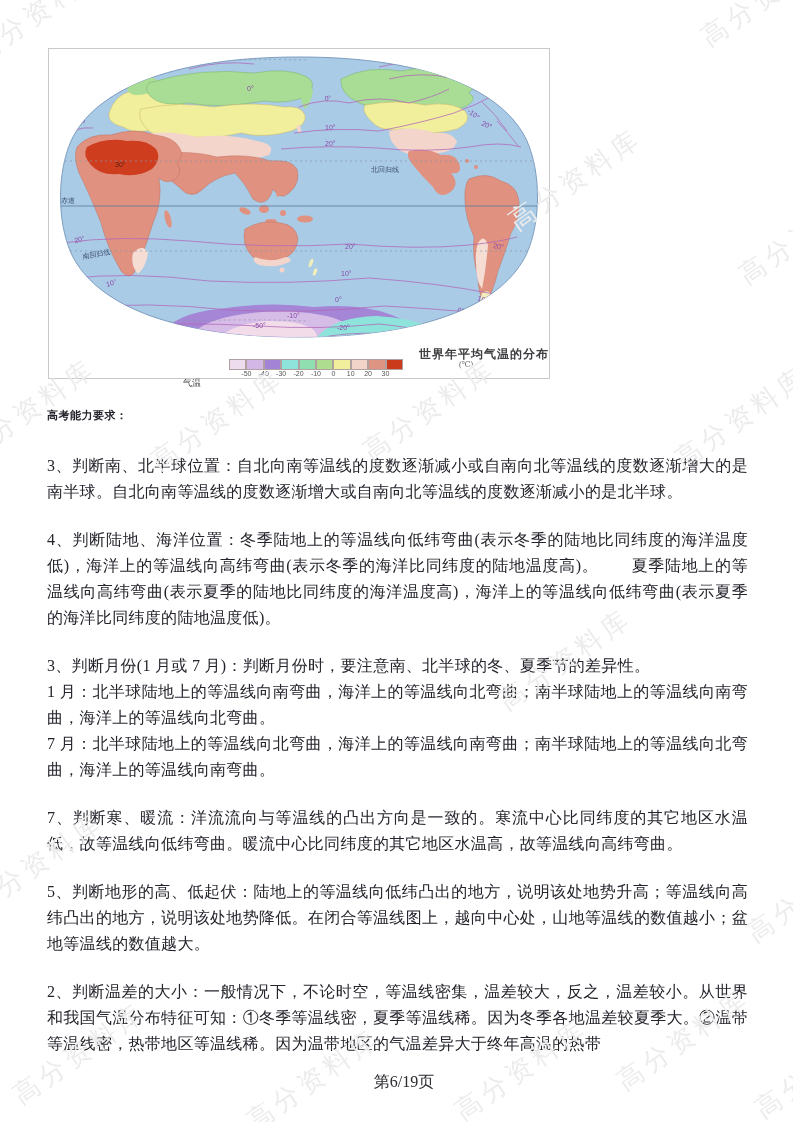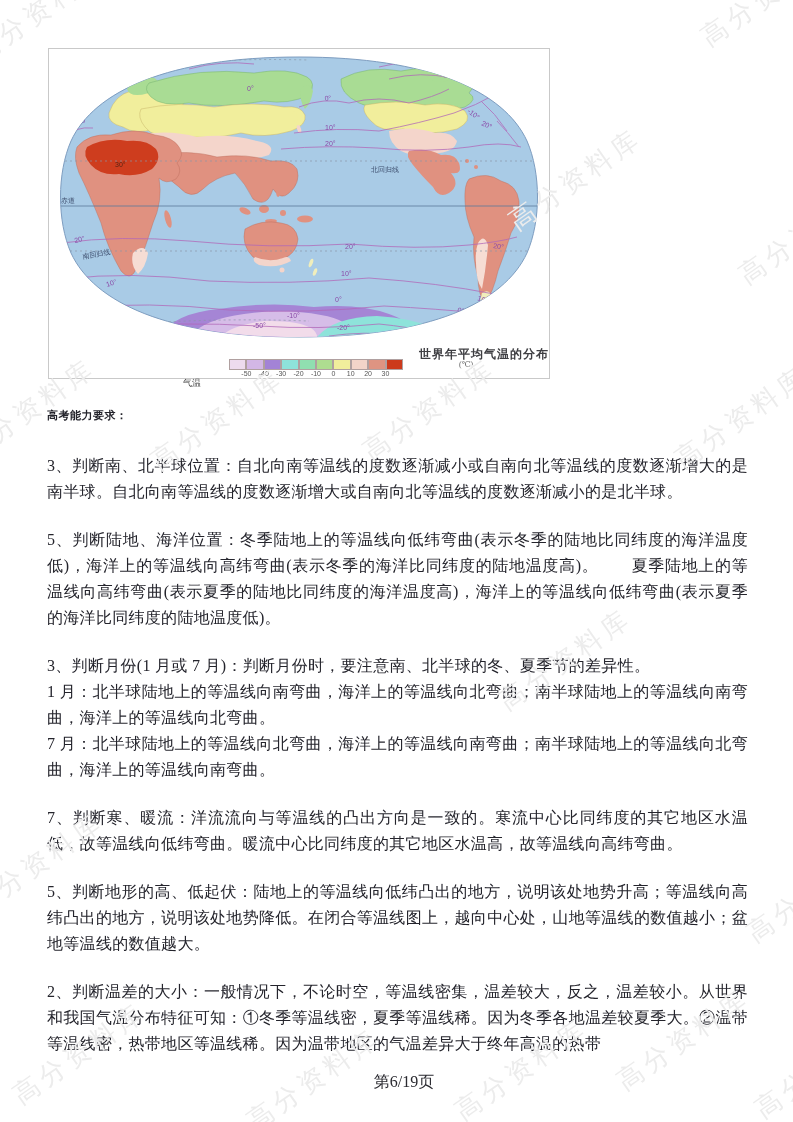--- a/index.html
+++ b/index.html
@@ -207,21 +207,21 @@
       <span>10</span>
       <span>20</span>
       <span>30</span>
     </div>
   <span class="legend-unit">(℃)</span>
 </div>
 
 <div class="content">
   <h2>高考能力要求：</h2>
   <p>3、判断南、北半球位置：自北向南等温线的度数逐渐减小或自南向北等温线的度数逐渐增大的是南半球。自北向南等温线的度数逐渐增大或自南向北等温线的度数逐渐减小的是北半球。</p>
-  <p>5、判断陆地、海洋位置：冬季陆地上的等温线向低纬弯曲(表示冬季的陆地比同纬度的海洋温度低)，海洋上的等温线向高纬弯曲(表示冬季的海洋比同纬度的陆地温度高)。　　夏季陆地上的等温线向高纬弯曲(表示夏季的陆地比同纬度的海洋温度高)，海洋上的等温线向低纬弯曲(表示夏季的海洋比同纬度的陆地温度低)。</p>
+  <p>4、判断陆地、海洋位置：冬季陆地上的等温线向低纬弯曲(表示冬季的陆地比同纬度的海洋温度低)，海洋上的等温线向高纬弯曲(表示冬季的海洋比同纬度的陆地温度高)。　　夏季陆地上的等温线向高纬弯曲(表示夏季的陆地比同纬度的海洋温度高)，海洋上的等温线向低纬弯曲(表示夏季的海洋比同纬度的陆地温度低)。</p>
   <p>3、判断月份(1 月或 7 月)：判断月份时，要注意南、北半球的冬、夏季节的差异性。
 1 月：北半球陆地上的等温线向南弯曲，海洋上的等温线向北弯曲；南半球陆地上的等温线向南弯曲，海洋上的等温线向北弯曲。
 7 月：北半球陆地上的等温线向北弯曲，海洋上的等温线向南弯曲；南半球陆地上的等温线向北弯曲，海洋上的等温线向南弯曲。</p>
   <p>7、判断寒、暖流：洋流流向与等温线的凸出方向是一致的。寒流中心比同纬度的其它地区水温低，故等温线向低纬弯曲。暖流中心比同纬度的其它地区水温高，故等温线向高纬弯曲。</p>
   <p>5、判断地形的高、低起伏：陆地上的等温线向低纬凸出的地方，说明该处地势升高；等温线向高纬凸出的地方，说明该处地势降低。在闭合等温线图上，越向中心处，山地等温线的数值越小；盆地等温线的数值越大。</p>
   <p>2、判断温差的大小：一般情况下，不论时空，等温线密集，温差较大，反之，温差较小。从世界和我国气温分布特征可知：①冬季等温线密，夏季等温线稀。因为冬季各地温差较夏季大。②温带等温线密，热带地区等温线稀。因为温带地区的气温差异大于终年高温的热带</p>
 </div>
 
 <div class="page-footer">第6/19页</div>
 

